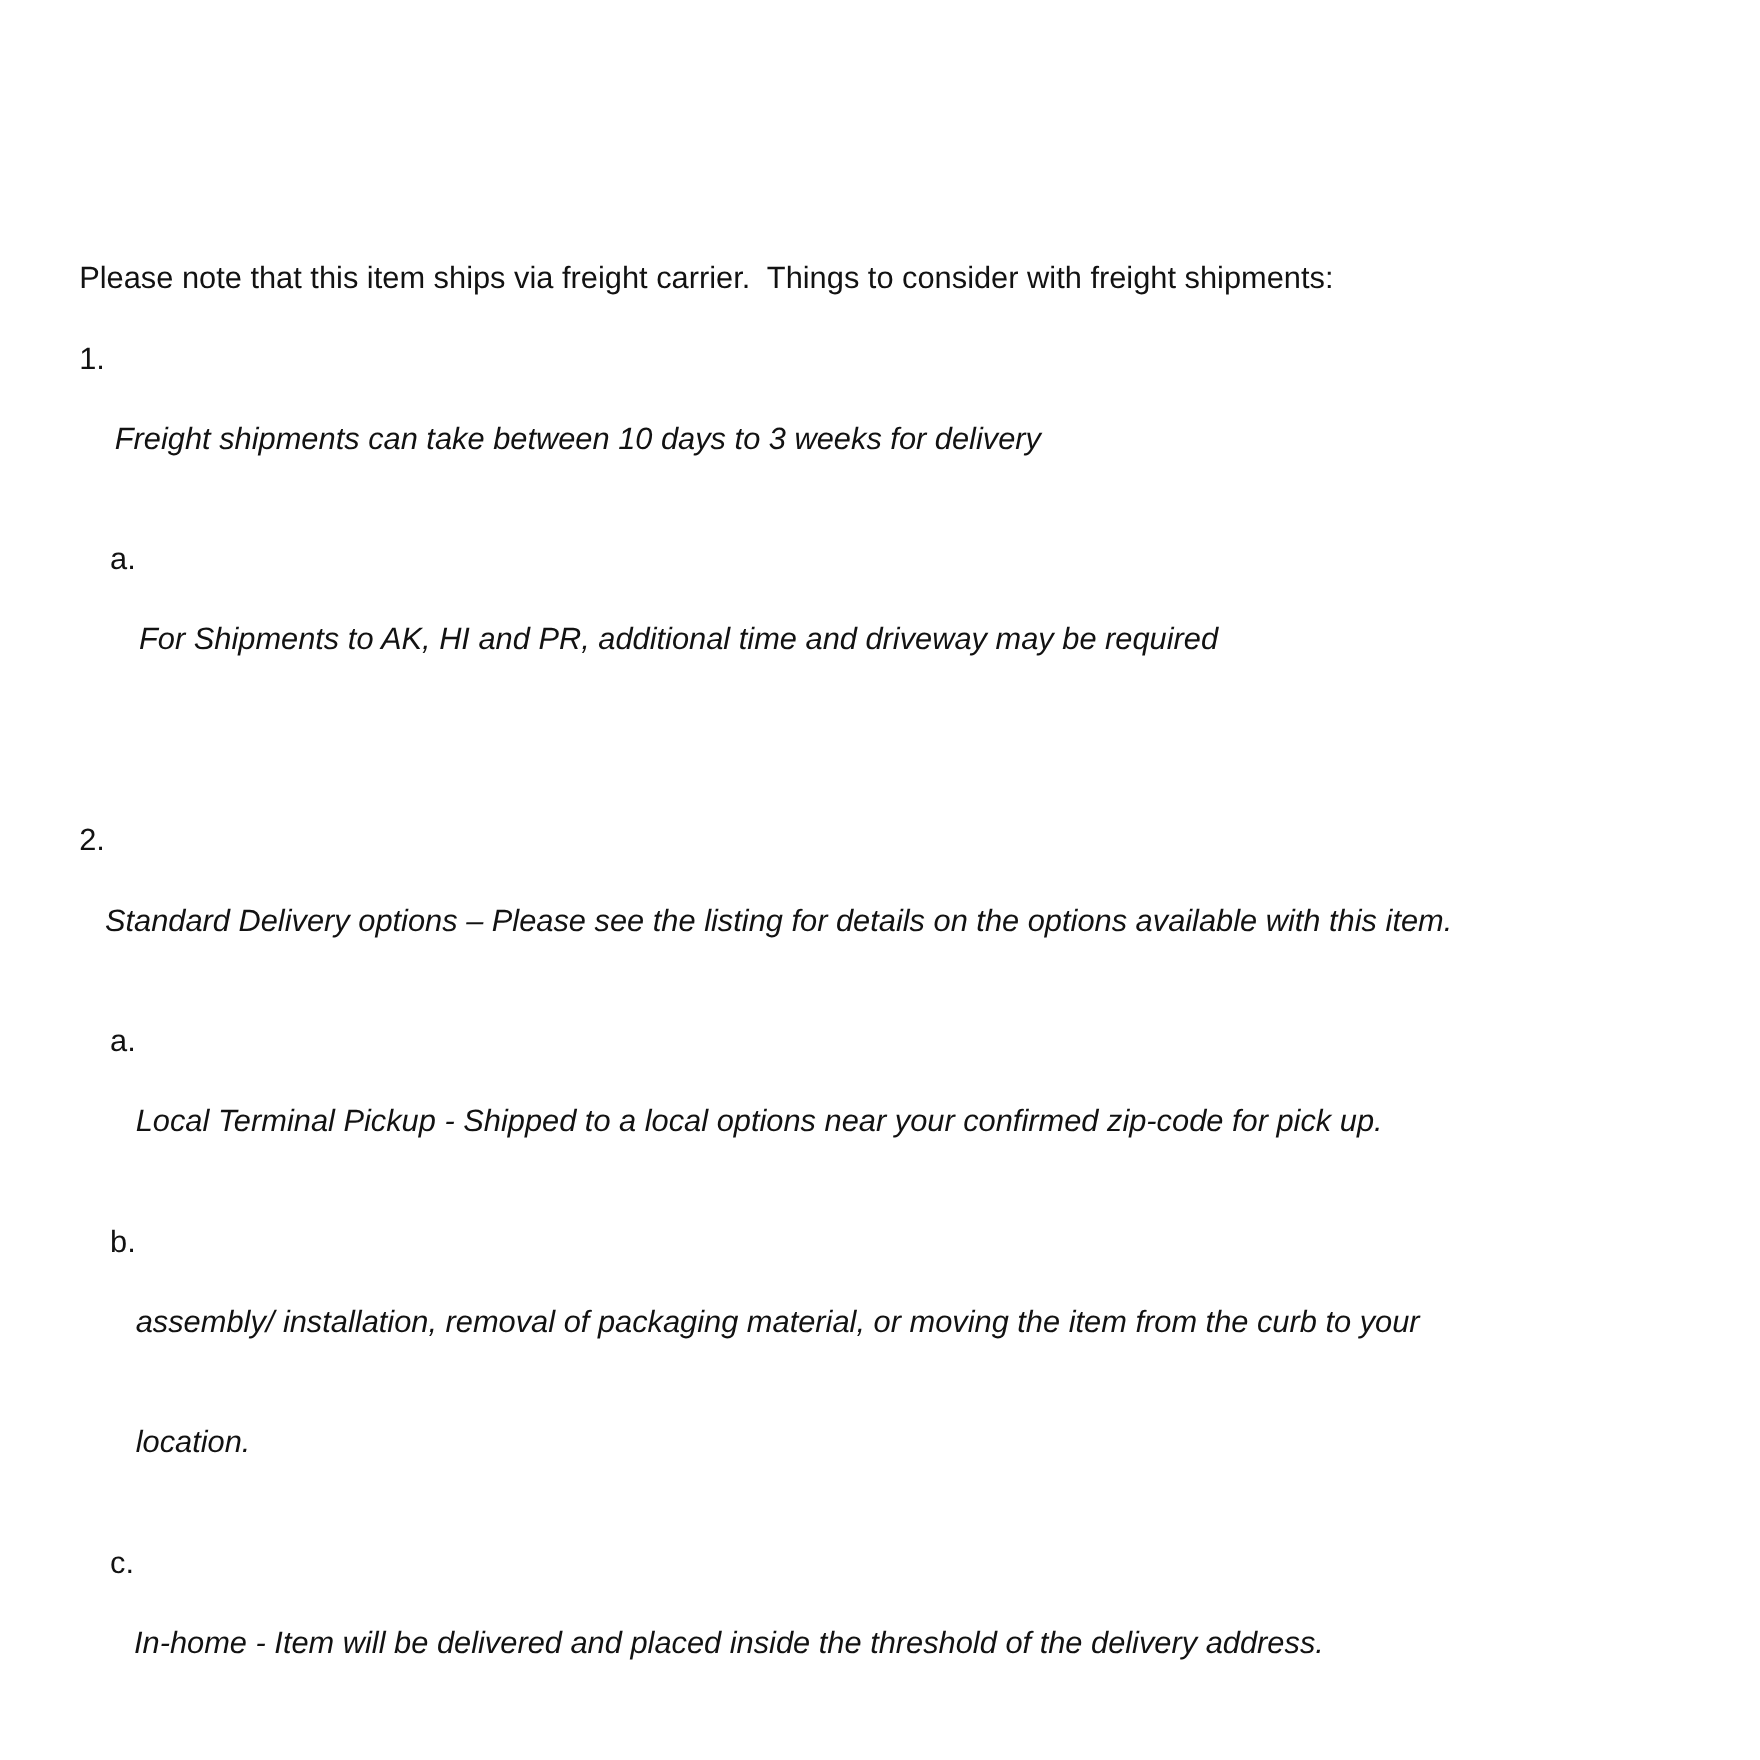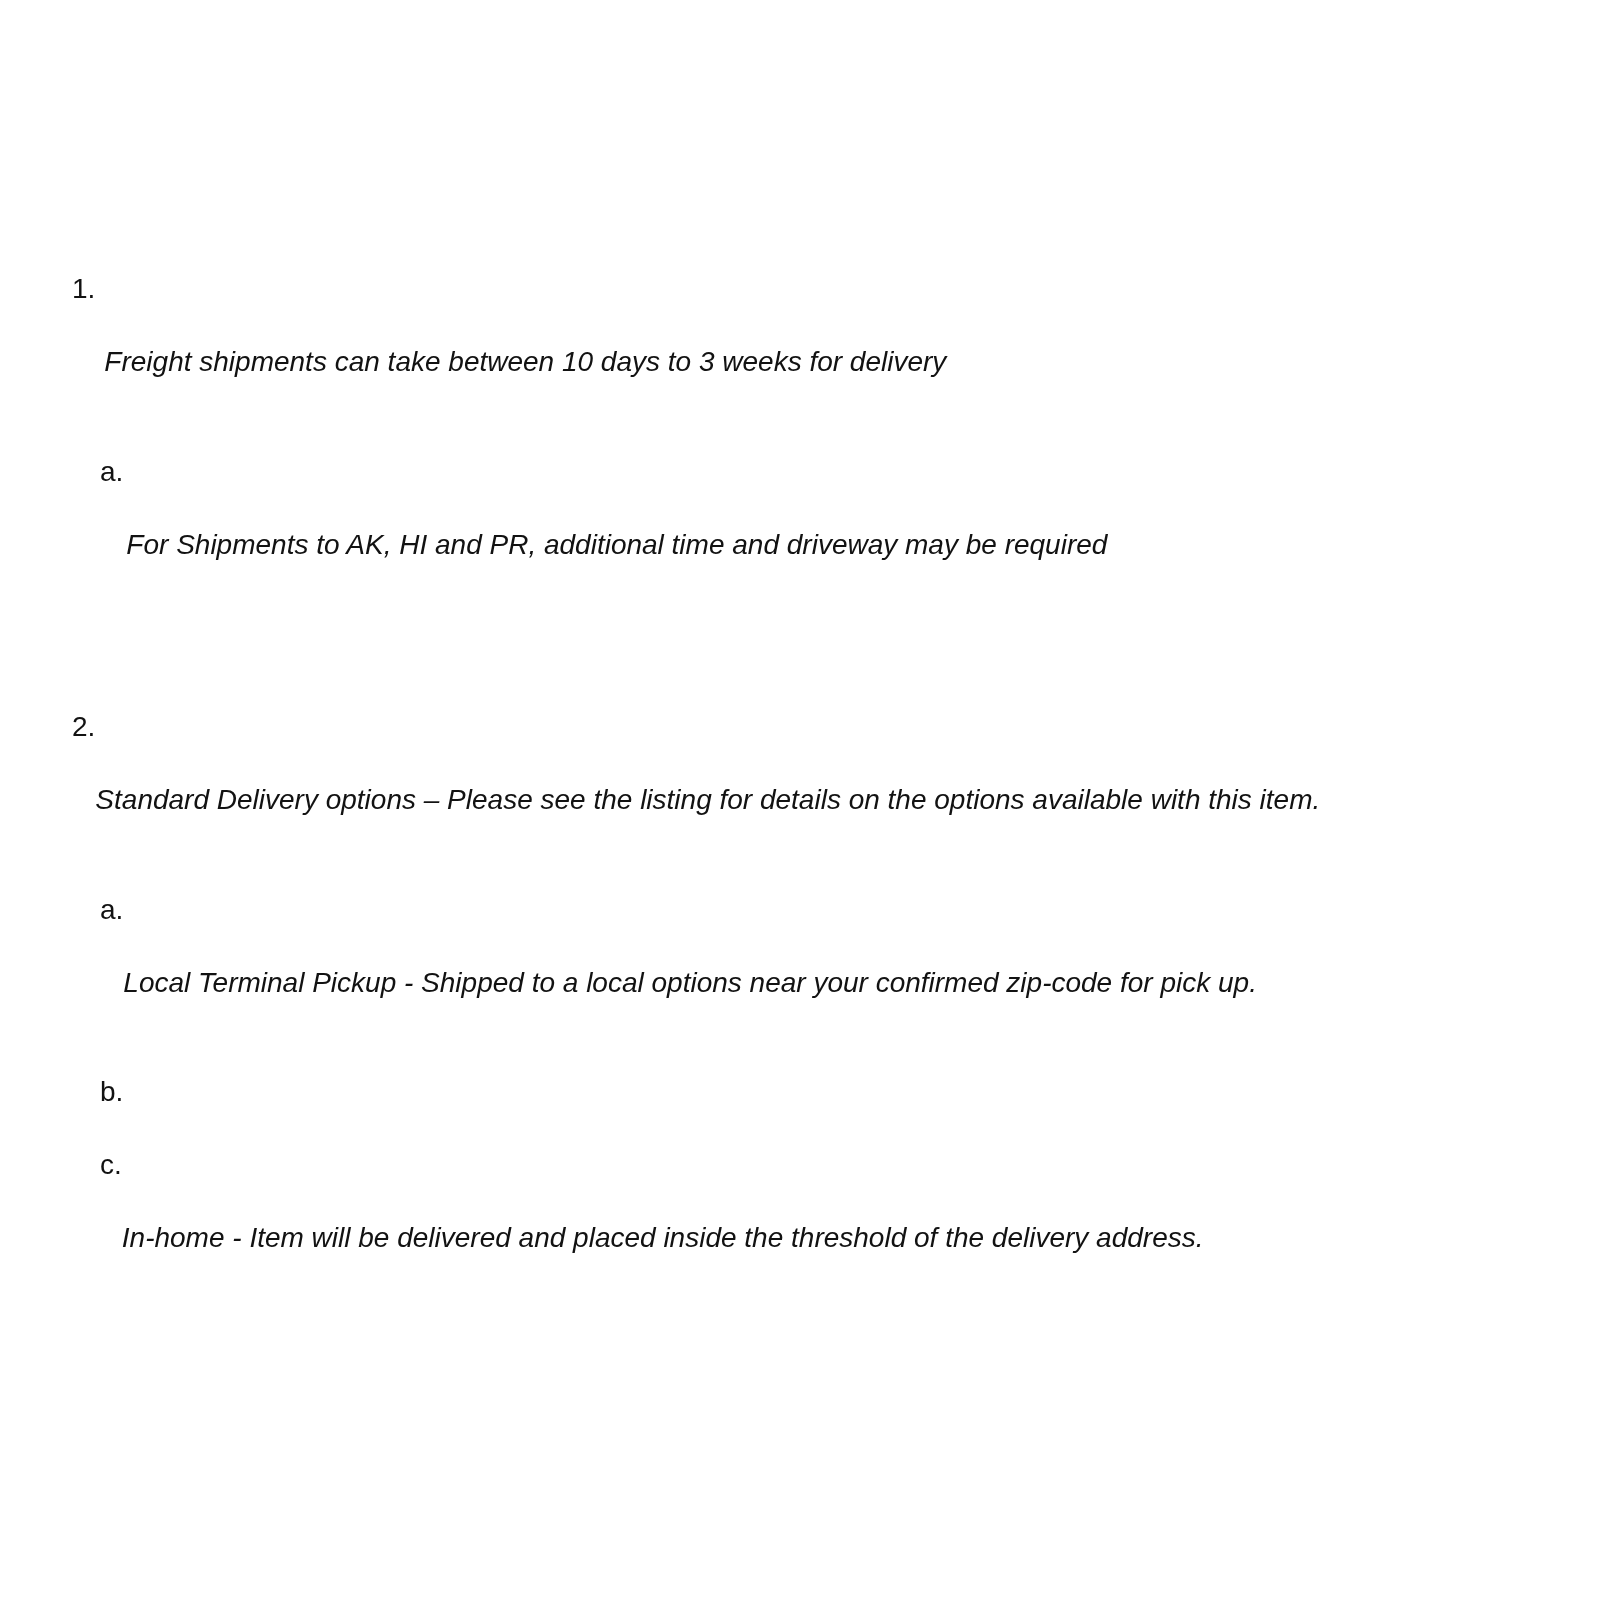--- a/index.html
+++ b/index.html
@@ -48,20 +48,21 @@
   .sub {
     padding-left: 28px;
   }
   .line { min-height: 36.5px; font-style: italic; }
 </style>
 </head>
 <body style="background: rgb(255, 255, 255); color: rgb(18, 18, 18);">
 
 <main class="doc">
 
+  <p class="intro">Please note that this item ships via freight carrier.  Things to consider with freight shipments:</p>
 
   <section class="group first-group">
     <div class="row">
       <span class="marker wide-gap">1.</span>
       <div class="text">
         <div class="line">Freight shipments can take between 10 days to 3 weeks for delivery</div>
       </div>
     </div>
     <div class="row sub">
       <span class="marker small-gap">a.</span>
@@ -80,20 +81,22 @@
     </div>
     <div class="row sub">
       <span class="marker">a.</span>
       <div class="text">
         <div class="line">Local Terminal Pickup - Shipped to a local options near your confirmed zip-code for pick up.</div>
       </div>
     </div>
     <div class="row sub">
       <span class="marker">b.</span>
       <div class="text">
+        <div class="line">assembly/ installation, removal of packaging material, or moving the item from the curb to your</div>
+        <div class="line">location.</div>
       </div>
     </div>
     <div class="row sub">
       <span class="marker">c.</span>
       <div class="text">
         <div class="line">In-home - Item will be delivered and placed inside the threshold of the delivery address.</div>
         
       </div>
     </div>
 

